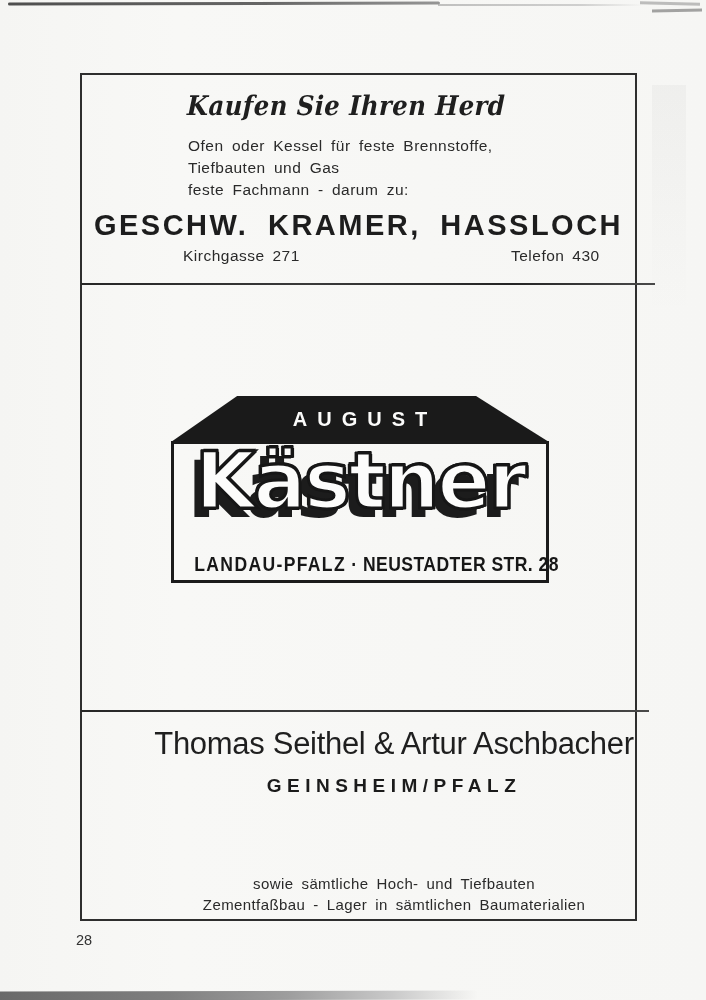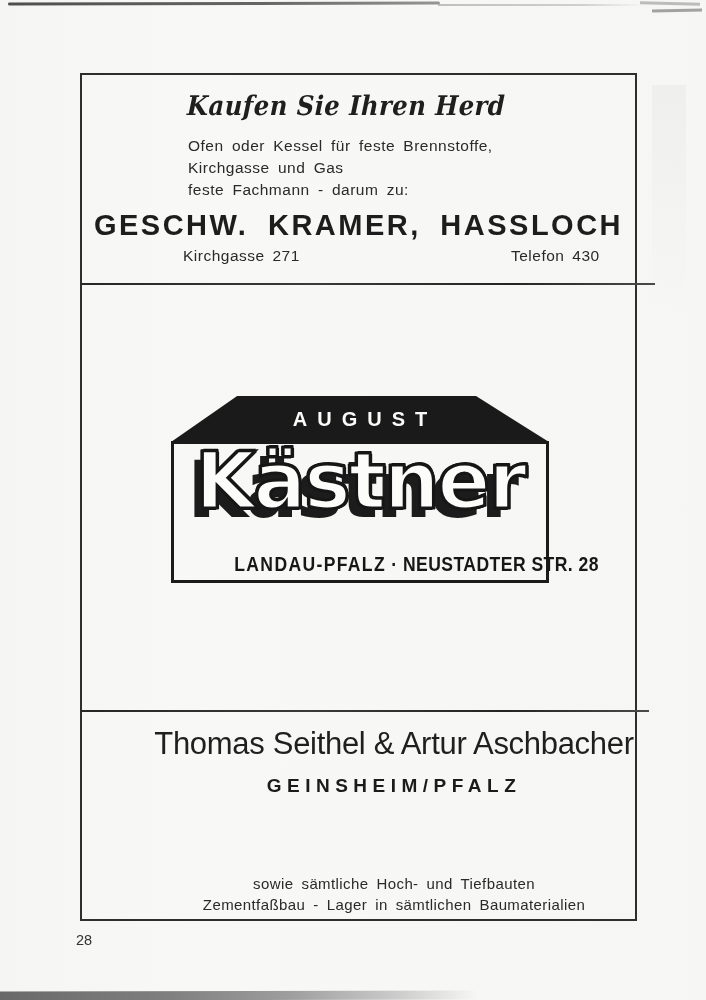--- a/index.html
+++ b/index.html
@@ -59,21 +59,21 @@
     font-size:78px;line-height:1;letter-spacing:-2px;white-space:nowrap;
     color:#fcfcfb;
     -webkit-text-stroke:3px #161616;
     text-shadow:-8px 9px 0 #1c1c1c,2px 1px 0 #161616,-2px -1px 0 #161616,1px -2px 0 #161616,-1px 2px 0 #161616;
   }
   .kaestner-trades{
     position:absolute;left:0;right:0;top:91px;text-align:center;
     font-size:15.5px;font-weight:400;letter-spacing:4.2px;line-height:1;color:#1d1d1d;white-space:nowrap;
   }
   .kaestner-city-line{
-    position:absolute;left:0;right:0;top:111px;text-align:right;line-height:1;white-space:nowrap;margin-left:40px;
+    position:absolute;left:0;right:0;top:111px;text-align:right;line-height:1;white-space:nowrap;
   }
   .kaestner-city-inner{display:inline-block;transform:scaleX(0.9);transform-origin:center;font-weight:bold;font-size:19.5px;color:#171717;}
   .kaestner-city-inner .city{letter-spacing:1.5px;}
   .kaestner-city-inner .street{letter-spacing:0.5px;}
   
   .center-line{position:absolute;left:80px;width:628px;text-align:center;line-height:1;white-space:nowrap;}
   .seithel-name{top:728px;font-size:31px;font-weight:400;letter-spacing:-0.3px;color:#1f1f1f;}
   .seithel-city{top:776px;font-size:19px;font-weight:bold;letter-spacing:5.5px;color:#1b1b1b;}
   .seithel-sub{top:814px;font-size:22px;font-weight:bold;letter-spacing:0.2px;color:#171717;}
   .seithel-body{font-size:15px;letter-spacing:0.4px;word-spacing:3.5px;color:#2a2a2a;}
@@ -92,21 +92,21 @@
   <div class="scan-top-d"></div>
   <div class="scan-bottom"></div>
   <div class="scan-right-smudge"></div>
 
   <div class="frame"></div>
   <div class="divider divider-1"></div>
   <div class="divider divider-2"></div>
 
   <div class="script-head">Kaufen Sie Ihren Herd</div>
   <div class="body-line kr-l1">Ofen oder Kessel für feste Brennstoffe,</div>
-  <div class="body-line kr-l2">Kirchgasse und Gas</div>
+  <div class="body-line kr-l2">Tiefbauten und Gas</div>
   <div class="body-line kr-l3">feste Fachmann - darum zu:</div>
   <div class="kramer-name">GESCHW. KRAMER, HASSLOCH</div>
   <div class="kr-addr">Kirchgasse 271</div>
   <div class="kr-tel">Telefon 430</div>
 
   <div class="roof">
     <span class="roof-text">AUGUST</span>
   </div>
   <div class="logo-box">
     <div class="kaestner-name">Kästner</div>

